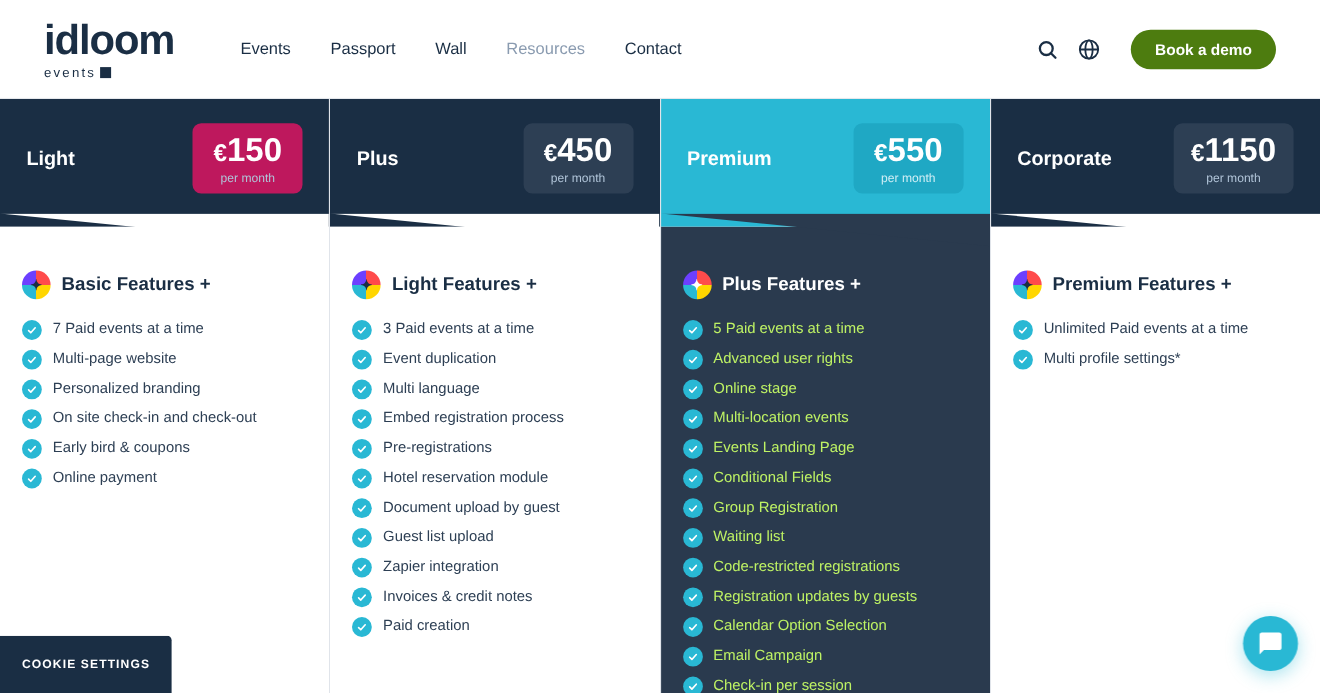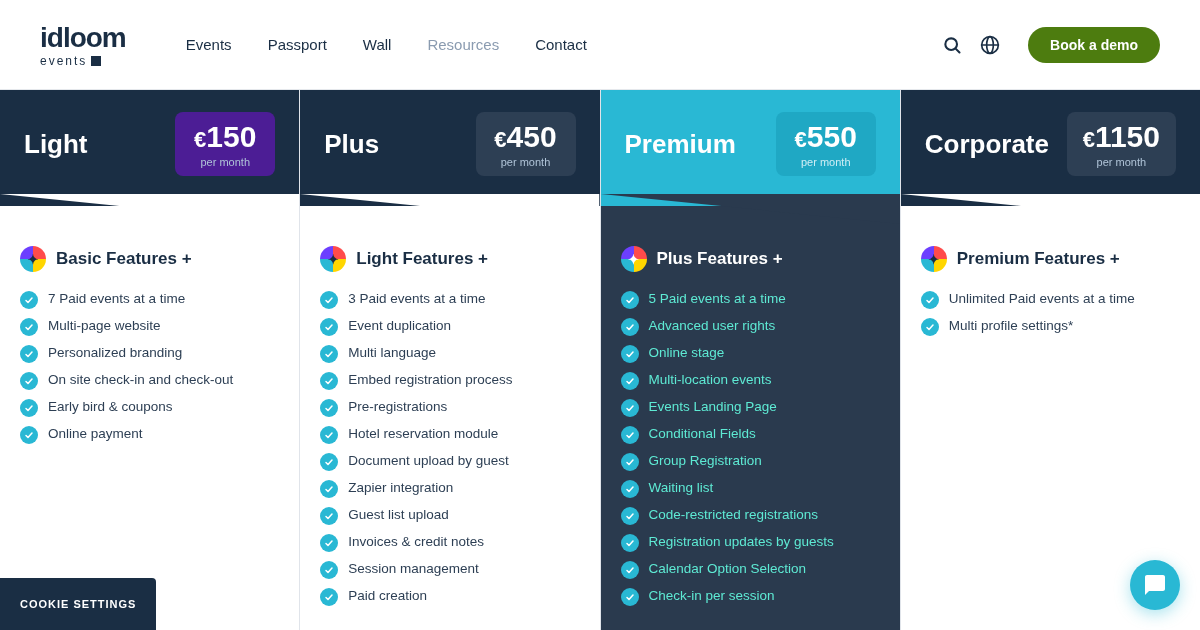--- a/index.html
+++ b/index.html
@@ -15,21 +15,21 @@
       border-bottom: 1px solid #e5e8ec;
       position: relative;
       z-index: 10;
     }
     .logo-area {
       display: flex;
       flex-direction: column;
       margin-right: 60px;
     }
     .logo-text {
-      font-size: 28px;
+      font-size: 38px;
       font-weight: 800;
       color: #1a2e44;
       letter-spacing: -1px;
     }
     .logo-sub {
       font-size: 12px;
       color: #1a2e44;
       letter-spacing: 2px;
       display: flex;
       align-items: center;
@@ -105,34 +105,34 @@
       display: flex;
       align-items: flex-start;
       justify-content: space-between;
       min-height: 110px;
       position: relative;
     }
     .plan-header.premium-header {
       background: #29b8d4;
     }
     .plan-name {
-      font-size: 26px;
+      font-size: 18px;
       font-weight: 800;
       color: #fff;
       align-self: center;
     }
     .plan-price-box {
       background: #2d3f54;
       border-radius: 8px;
       padding: 8px 16px;
       text-align: center;
       min-width: 100px;
     }
     .plan-price-box.premium-price { background: #1fa8c4; }
-    .plan-price-box.light-price { background: #4c1d95; }
+    .plan-price-box.light-price { background: #be185d; }
     .plan-price-euro {
       font-size: 22px;
       font-weight: 800;
       color: #fff;
     }
     .plan-price-amount {
       font-size: 30px;
       font-weight: 900;
       color: #fff;
     }
@@ -194,21 +194,21 @@
       gap: 8px;
     }
     .feature-list li {
       display: flex;
       align-items: flex-start;
       gap: 10px;
       font-size: 13.5px;
       color: #2d3f54;
       line-height: 1.4;
     }
-    .plan-col.premium-col .feature-list li { color: #5eead4; }
+    .plan-col.premium-col .feature-list li { color: #bef264; }
 
     .check-icon {
       width: 18px; height: 18px;
       border-radius: 50%;
       background: #29b8d4;
       display: flex;
       align-items: center;
       justify-content: center;
       flex-shrink: 0;
       margin-top: 1px;
@@ -433,45 +433,37 @@
               </svg>
             </span>
             <span>Document upload by guest</span>
           </li>
         <li>
             <span class="check-icon">
               <svg viewBox="0 0 10 10" fill="none">
                 <polyline points="2,5.5 4,7.5 8,3" stroke="#fff" stroke-width="1.5" stroke-linecap="round" stroke-linejoin="round"></polyline>
               </svg>
             </span>
+            <span>Guest list upload</span>
+          </li>
+        <li>
+            <span class="check-icon">
+              <svg viewBox="0 0 10 10" fill="none">
+                <polyline points="2,5.5 4,7.5 8,3" stroke="#fff" stroke-width="1.5" stroke-linecap="round" stroke-linejoin="round"></polyline>
+              </svg>
+            </span>
             <span>Zapier integration</span>
           </li>
         <li>
             <span class="check-icon">
               <svg viewBox="0 0 10 10" fill="none">
                 <polyline points="2,5.5 4,7.5 8,3" stroke="#fff" stroke-width="1.5" stroke-linecap="round" stroke-linejoin="round"></polyline>
               </svg>
             </span>
-            <span>Guest list upload</span>
-          </li>
-        <li>
-            <span class="check-icon">
-              <svg viewBox="0 0 10 10" fill="none">
-                <polyline points="2,5.5 4,7.5 8,3" stroke="#fff" stroke-width="1.5" stroke-linecap="round" stroke-linejoin="round"></polyline>
-              </svg>
-            </span>
             <span>Invoices &amp; credit notes</span>
-          </li>
-        <li>
-            <span class="check-icon">
-              <svg viewBox="0 0 10 10" fill="none">
-                <polyline points="2,5.5 4,7.5 8,3" stroke="#fff" stroke-width="1.5" stroke-linecap="round" stroke-linejoin="round"></polyline>
-              </svg>
-            </span>
-            <span>Session management</span>
           </li>
         <li>
             <span class="check-icon">
               <svg viewBox="0 0 10 10" fill="none">
                 <polyline points="2,5.5 4,7.5 8,3" stroke="#fff" stroke-width="1.5" stroke-linecap="round" stroke-linejoin="round"></polyline>
               </svg>
             </span>
             <span>Paid creation</span>
           </li>
       </ul>
@@ -586,20 +578,28 @@
               </svg>
             </span>
             <span>Calendar Option Selection</span>
           </li>
         <li>
             <span class="check-icon">
               <svg viewBox="0 0 10 10" fill="none">
                 <polyline points="2,5.5 4,7.5 8,3" stroke="#fff" stroke-width="1.5" stroke-linecap="round" stroke-linejoin="round"></polyline>
               </svg>
             </span>
+            <span>Email Campaign</span>
+          </li>
+        <li>
+            <span class="check-icon">
+              <svg viewBox="0 0 10 10" fill="none">
+                <polyline points="2,5.5 4,7.5 8,3" stroke="#fff" stroke-width="1.5" stroke-linecap="round" stroke-linejoin="round"></polyline>
+              </svg>
+            </span>
             <span>Check-in per session</span>
           </li>
 
       </ul>
     </div>
   </div>
 
   <div class="plan-col">
     <div class="plan-header">
       <span class="plan-name">Corporate</span>

